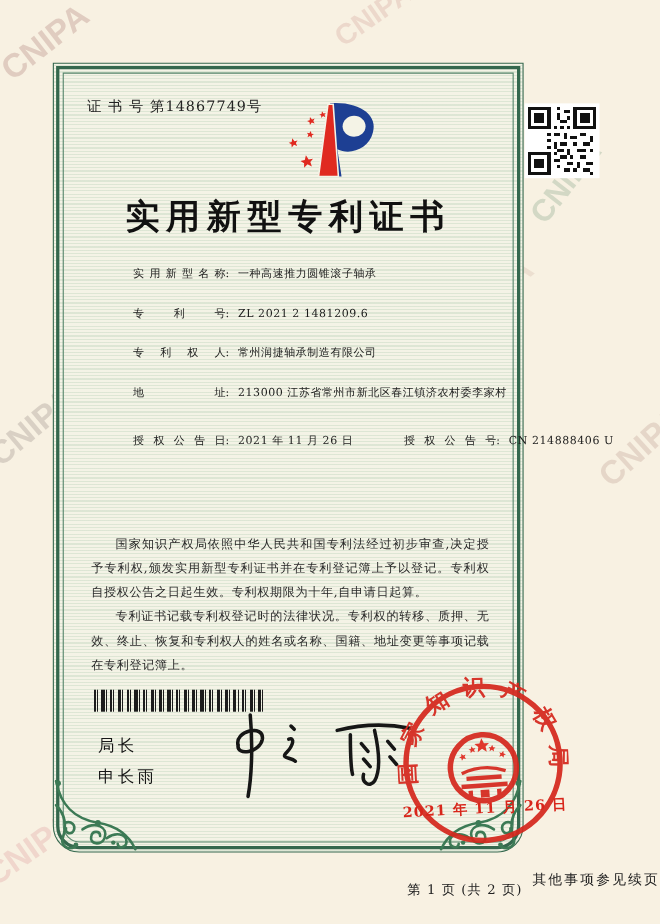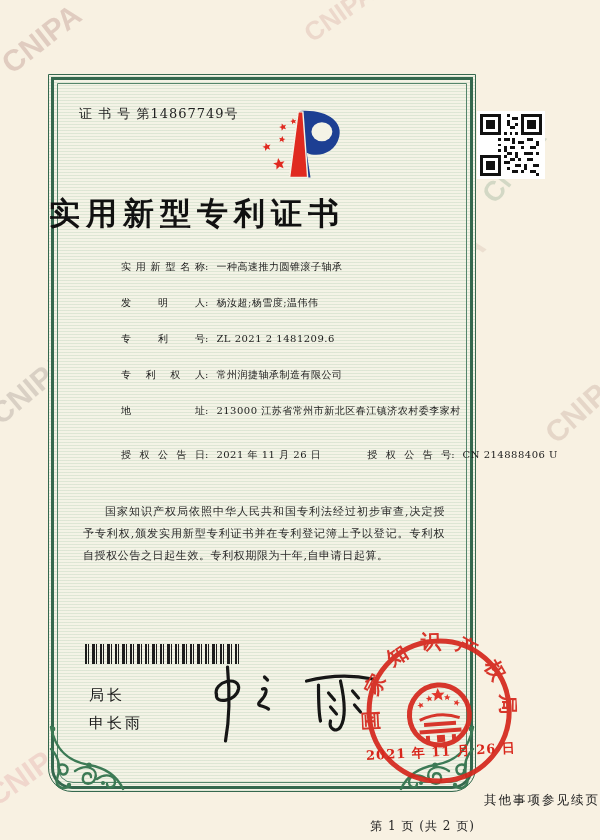--- a/index.html
+++ b/index.html
@@ -20,21 +20,21 @@
   .wm1 { left:-4px;  top:22px;  font-size:30px; color:rgba(195,160,150,.45); transform:rotate(-38deg); }
   .wm2 { left:300px; top:-2px;  font-size:26px; color:rgba(215,170,160,.35); transform:rotate(-35deg); }
   .wm3 { left:472px; top:150px; font-size:28px; color:rgba(150,175,150,.38); transform:rotate(-52deg); }
   .wm4 { left:-16px; top:372px; font-size:30px; color:rgba(170,160,152,.40); transform:rotate(-40deg); }
   .wm5 { left:388px; top:252px; font-size:34px; color:rgba(205,175,162,.28); transform:rotate(-38deg); }
   .wm6 { left:538px; top:390px; font-size:30px; color:rgba(190,160,150,.33); transform:rotate(-42deg); }
   .wm7 { left:-18px; top:756px; font-size:30px; color:rgba(225,170,168,.38); transform:rotate(-35deg); }
 
   
   .frame {
-    position:absolute; left:48px; top:74px; width:428px; height:718px;
+    position:absolute; left:48px; top:57px; width:428px; height:718px;
     border:1px solid #35684e;
     border-radius:0 0 24px 24px;
     background:
       repeating-linear-gradient(0deg,
         rgba(110,165,125,.17) 0px, rgba(110,165,125,.17) 1px,
         rgba(0,0,0,0) 1px, rgba(0,0,0,0) 3px),
       #f4f3e6;
   }
   .frame-line2 { position:absolute; inset:2px; border:3px solid #35684e; border-radius:0 0 21px 21px; pointer-events:none; }
   .frame-line3 { position:absolute; inset:8px; border:1px solid #55856b; border-radius:0 0 16px 16px; pointer-events:none; }
@@ -42,21 +42,21 @@
   .flourish { position:absolute; width:86px; height:86px; bottom:-4px; }
   .flourish.bl { left:-4px; }
   .flourish.br { right:-4px; transform:scaleX(-1); }
 
   .certno { position:absolute; left:30px; top:30px; font-size:13px; letter-spacing:1px; color:#222; }
 
   .logo { position:absolute; left:206px; top:34px; }
   .qr   { position:absolute; left:428px; top:36px; width:68px; height:68px; background:#fff; padding:3px; }
 
   .title {
-    position:absolute; left:0; right:0; top:118px; 
+    position:absolute; left:0; right:0; top:118px; text-align:center;
     font-size:31px; font-weight:bold; letter-spacing:6px; color:#111;
   }
 
   .fields { position:absolute; left:36px; right:28px; top:182px; font-size:10px;margin-left:36px; }
   .frow { height:36px; line-height:20px; white-space:nowrap; }
   .flabel {
     display:inline-block; width:84px; vertical-align:top;
     text-align:justify; text-align-last:justify; color:#1b1b1b;
   }
   .fcolon { margin-right:8px; }
@@ -163,43 +163,41 @@
       <path fill="#111" d="M9,0h1v1h-1z M11,1h2v1h-2z M9,2h1v2h-1z M12,3h1v1h-1z M10,4h2v1h-2z M8,8h2v1h-2z M11,8h1v2h-1z M13,9h2v1h-2z M16,8h2v1h-2z M19,9h1v2h-1z M8,11h1v2h-1z M10,11h2v1h-2z M14,11h1v1h-1z M17,11h2v1h-2z M9,13h2v1h-2z M12,13h1v2h-1z M15,13h3v1h-3z M19,13h1v1h-1z M8,14h1v1h-1z M10,15h2v1h-2z M13,15h1v1h-1z M16,15h2v1h-2z M8,16h2v1h-2z M12,17h2v1h-2z M15,17h1v2h-1z M18,17h2v1h-2z M9,18h1v1h-1z M11,19h2v1h-2z M14,19h1v1h-1z M17,19h2v1h-2z M19,20h1v1h-1z"></path>
     </svg>
 
     <div class="title">实用新型专利证书</div>
 
     <div class="fields">
       <div class="frow">
         <span class="flabel">实用新型名称</span><span class="fcolon">:</span><span class="fvalue">一种高速推力圆锥滚子轴承</span>
       </div>
       <div class="frow">
-        <span class="flabel">发明人</span><span class="fcolon">:</span><span class="fvalue">杨汝超;杨雪度;温伟伟</span>
-      </div>
-      <div class="frow">
         <span class="flabel">专利号</span><span class="fcolon">:</span><span class="fvalue">ZL 2021 2 1481209.6</span>
       </div>
       <div class="frow">
         <span class="flabel">专利权人</span><span class="fcolon">:</span><span class="fvalue">常州润捷轴承制造有限公司</span>
       </div>
       <div class="frow">
         <span class="flabel">地址</span><span class="fcolon">:</span><span class="fvalue">213000 江苏省常州市新北区春江镇济农村委李家村</span>
       </div>
       <div class="frow double">
         <span class="half1">
           <span class="flabel">授权公告日</span><span class="fcolon">:</span><span class="fvalue">2021 年 11 月 26 日</span>
         </span>
         <span class="half2">
           <span class="flabel">授权公告号</span><span class="fcolon">:</span><span class="fvalue">CN 214888406 U</span>
         </span>
       </div>
     </div>
 
     <div class="paras">
       <p>国家知识产权局依照中华人民共和国专利法经过初步审查,决定授予专利权,颁发实用新型专利证书并在专利登记簿上予以登记。专利权自授权公告之日起生效。专利权期限为十年,自申请日起算。</p>
+      <p>专利证书记载专利权登记时的法律状况。专利权的转移、质押、无效、终止、恢复和专利权人的姓名或名称、国籍、地址变更等事项记载在专利登记簿上。</p>
     </div>
 
     <div class="barcode"></div>
 
     <div class="officer">
       <div>局长</div>
       <div>申长雨</div>
     </div>
 
     <svg class="sig-svg" width="225" height="85" viewBox="0 0 190 85">

